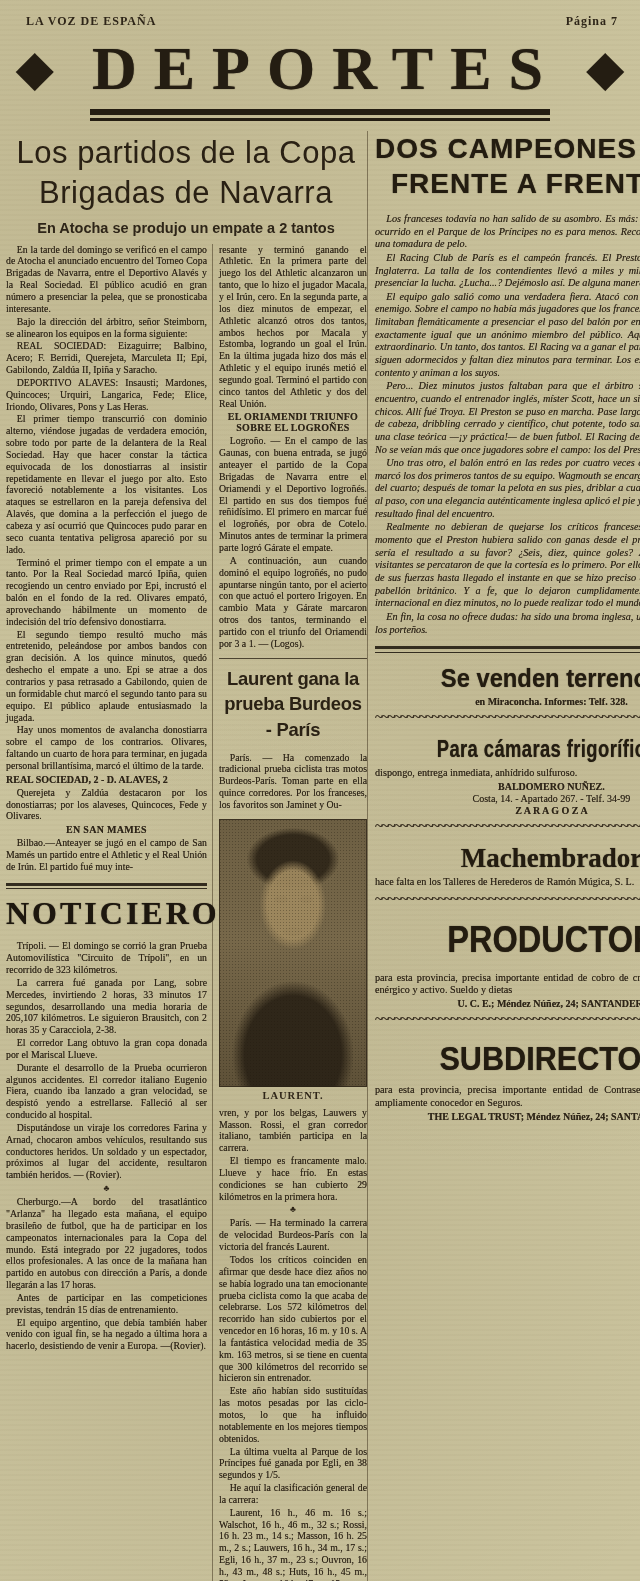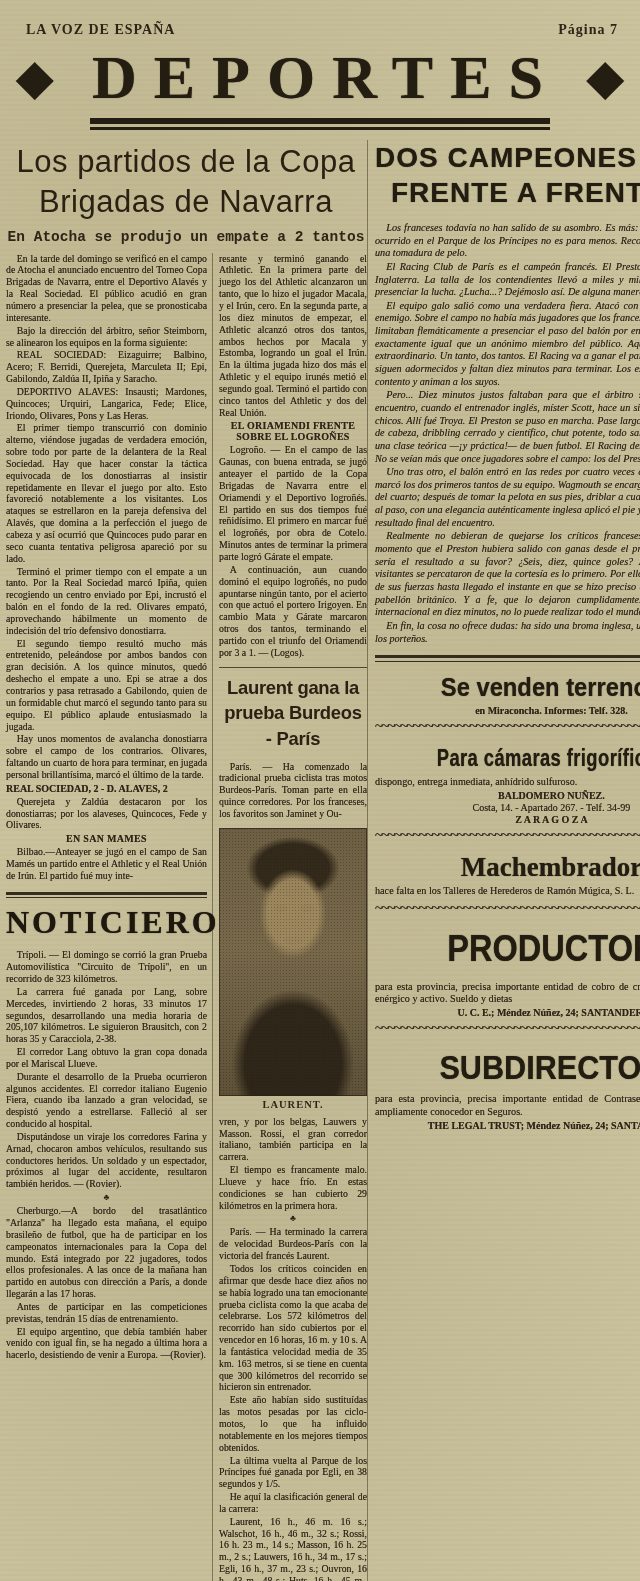--- a/index.html
+++ b/index.html
@@ -7,35 +7,35 @@
     position:relative;width:640px;height:1581px;overflow:hidden;
     background:
       radial-gradient(circle at 18% 12%, rgba(120,100,60,.12), transparent 42%),
       radial-gradient(circle at 82% 45%, rgba(110,90,55,.10), transparent 46%),
       radial-gradient(circle at 35% 78%, rgba(100,85,50,.12), transparent 40%),
       repeating-linear-gradient(0deg, rgba(90,75,45,.03) 0 2px, transparent 2px 5px),
       #cbc49e;
     color:#2e2518;
     font-family:"Liberation Serif", serif;
   }
-  .topbar{display:flex;justify-content:space-between;padding:22px 22px 0 26px;
-    font-weight:bold;font-size:14px;letter-spacing:1px;}
+  .topbar{display:flex;justify-content:space-between;padding:14px 22px 0 26px;
+    font-weight:bold;font-size:12px;letter-spacing:1px;}
   .masthead{display:flex;align-items:center;justify-content:center;gap:26px;margin-top:8px;}
   .diamond{font-size:50px;line-height:1;color:#241d12;}
   .masthead-title{font-family:"Liberation Serif",serif;font-weight:bold;font-size:62px;
     letter-spacing:17px;color:#241d12;line-height:1;text-shadow:0 0 1px rgba(36,29,18,.8);
     padding-left:12px;}
   .double-rule{width:72%;margin:10px auto 0;border-top:6px solid #241d12;border-bottom:3px solid #241d12;height:3px;}
   .content{display:flex;padding:10px 4px 0 6px;}
   .main-left{width:410px;}
   .col-right{flex:1;border-left:1px solid rgba(70,56,34,.55);padding:0 4px 0 7px;}
   .headline-block{text-align:center;border-right:1px solid rgba(70,56,34,.0);}
   h1.headline{font-family:"Liberation Sans",sans-serif;font-weight:400;font-size:31px;
     line-height:1.3;margin:2px 4px 6px;color:#2a2114;letter-spacing:.5px;}
-  .subhead{font-family:Liberation Mono, monospace;font-weight:bold;font-size:14.5px;margin:0 0 8px;}
+  .subhead{font-family:Liberation Sans, sans-serif;font-weight:bold;font-size:14.5px;margin:0 0 8px;}
   .two-cols{display:flex;}
   .col-left{width:201px;padding-right:5px;border-right:1px solid rgba(70,56,34,.55);}
   .col-mid{flex:1;padding-left:6px;}
   p.body{font-size:9.8px;line-height:1.21;text-align:justify;margin:0 0 1px;
     text-indent:1.1em;text-shadow:0 0 .6px rgba(46,37,24,.65);}
   p.noindent{text-indent:0;}
   .capshead{font-weight:bold;font-size:10px;text-align:center;margin:2px 0;letter-spacing:.3px;
     text-shadow:0 0 .6px rgba(46,37,24,.65);}
   .scoreline{font-weight:bold;font-size:10px;margin:2px 0;text-indent:0;text-shadow:0 0 .6px rgba(46,37,24,.65);}
   .ornament{text-align:center;font-size:9px;line-height:1;margin:3px 0;}
@@ -130,21 +130,21 @@
           <p class="body">Durante el desarrollo de la Prueba ocurrieron algunos accidentes. El corredor italiano Eugenio Fiera, cuando iba lanzado a gran velocidad, se despistó yendo a estrellarse. Falleció al ser conducido al hospital.</p>
           <p class="body">Disputándose un viraje los corredores Farina y Arnad, chocaron ambos vehículos, resultando sus conductores heridos. Un soldado y un espectador, próximos al lugar del accidente, resultaron también heridos. — (Rovier).</p>
           <div class="ornament">♣</div>
           <p class="body">Cherburgo.—A bordo del trasatlántico "Arlanza" ha llegado esta mañana, el equipo brasileño de futbol, que ha de participar en los campeonatos internacionales para la Copa del mundo. Está integrado por 22 jugadores, todos ellos profesionales. A las once de la mañana han partido en autobus con dirección a París, a donde llegarán a las 17 horas.</p>
           <p class="body">Antes de participar en las competiciones previstas, tendrán 15 días de entrenamiento.</p>
           <p class="body">El equipo argentino, que debía también haber venido con igual fin, se ha negado a última hora a hacerlo, desistiendo de venir a Europa. —(Rovier).</p>
         </div>
 
         <div class="col-mid">
           <p class="body noindent">resante y terminó ganando el Athletic. En la primera parte del juego los del Athletic alcanzaron un tanto, que lo hizo el jugador Macala, y el Irún, cero. En la segunda parte, a los diez minutos de empezar, el Athletic alcanzó otros dos tantos, ambos hechos por Macala y Estomba, logrando un goal el Irún. En la última jugada hizo dos más el Athletic y el equipo irunés metió el segundo goal. Terminó el partido con cinco tantos del Athletic y dos del Real Unión.</p>
-          <div class="capshead">EL ORIAMENDI FRENTE SOBRE EL LOGROÑES</div>
+          <div class="capshead">EL ORIAMENDI TRIUNFO SOBRE EL LOGROÑES</div>
           <p class="body">Logroño. — En el campo de las Gaunas, con buena entrada, se jugó anteayer el partido de la Copa Brigadas de Navarra entre el Oriamendi y el Deportivo logroñés. El partido en sus dos tiempos fué reñidísimo. El primero en marcar fué el logroñés, por obra de Cotelo. Minutos antes de terminar la primera parte logró Gárate el empate.</p>
           <p class="body">A continuación, aun cuando dominó el equipo logroñés, no pudo apuntarse ningún tanto, por el acierto con que actuó el portero Irigoyen. En cambio Mata y Gárate marcaron otros dos tantos, terminando el partido con el triunfo del Oriamendi por 3 a 1. — (Logos).</p>
 
           <hr class="hr-thin">
           <div class="laurent-title">Laurent gana la prueba Burdeos - París</div>
           <p class="body">París. — Ha comenzado la tradicional prueba ciclista tras motos Burdeos-París. Toman parte en ella quince corredores. Por los franceses, los favoritos son Jaminet y Ou-</p>
 
           <div class="photo"></div>
           <div class="photo-caption">LAURENT.</div>
 

